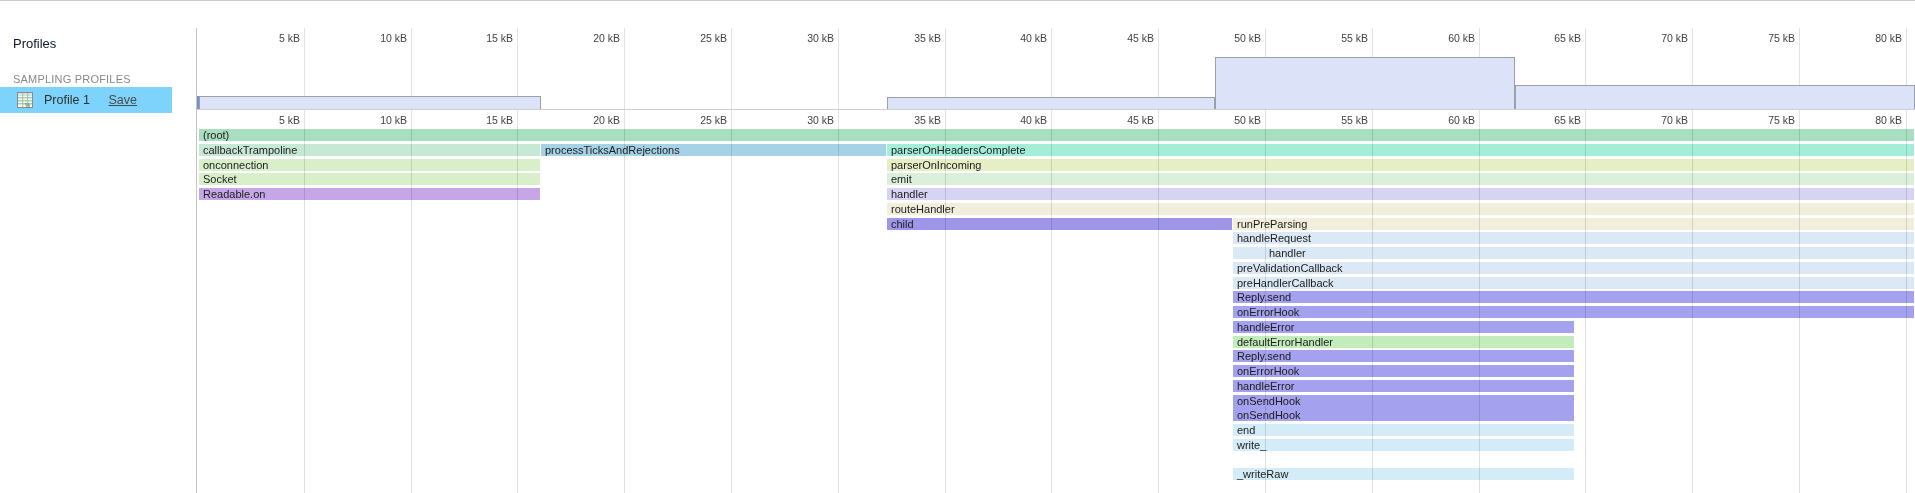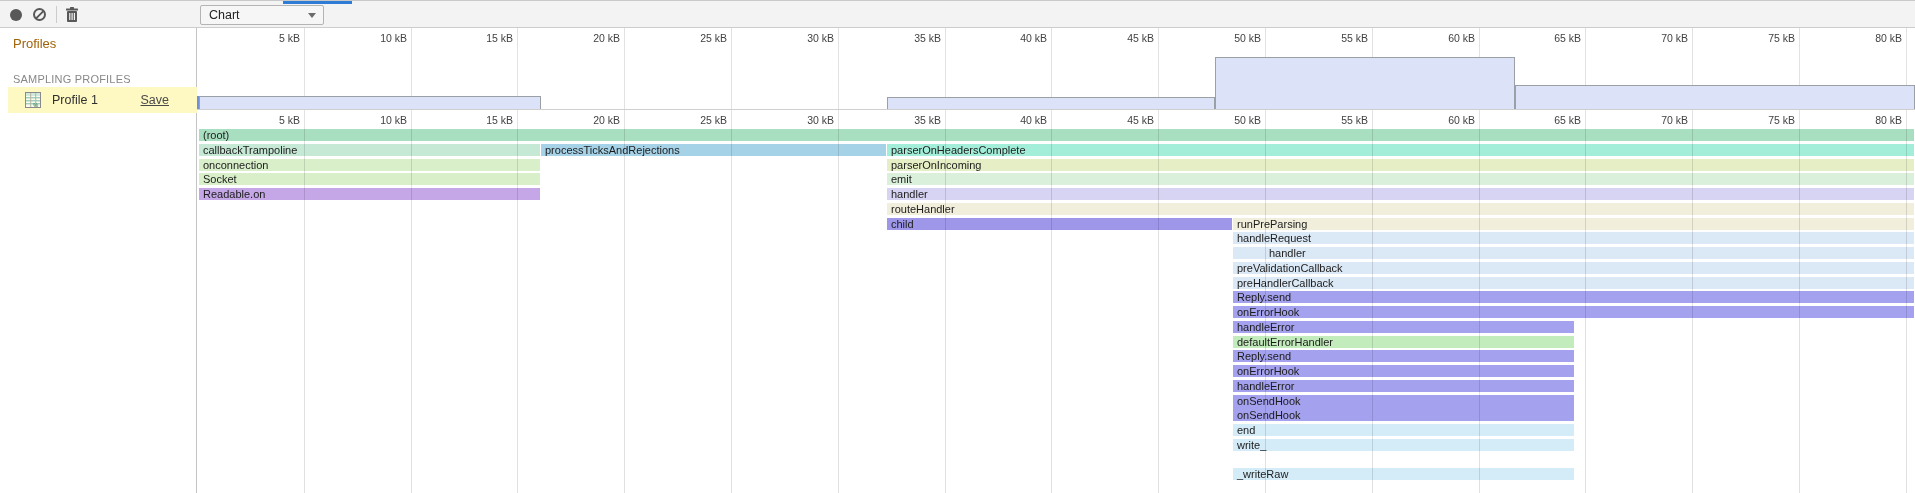--- a/index.html
+++ b/index.html
@@ -39,25 +39,25 @@
   .view-select .arrow {
     position:absolute; right:7px; top:7px; width:0; height:0;
     border-left:4px solid transparent; border-right:4px solid transparent;
     border-top:5px solid #6b6b6b;
   }
   
   .sidebar {
     position:absolute; left:0; top:27px; width:197px; height:466px;
     background:#ffffff; border-right:1px solid #c4c4c4;
   }
-  .sidebar-title { position:absolute; left:13px; top:8px; font-size:13px; color:#a16207; }
+  .sidebar-title { position:absolute; left:13px; top:8px; font-size:13px; color:#0f172a; }
   .sidebar-section { position:absolute; left:13px; top:45px; font-size:11px; color:#888888; letter-spacing:0.2px; }
   .profile-row {
-    position:absolute; left:8px; top:59px; width:196px; height:26px;
-    background:#fef9c3; cursor:pointer;
+    position:absolute; left:0; top:59px; width:172px; height:26px;
+    background:#7dd3fc; cursor:pointer;
   }
   .profile-row .p-icon { position:absolute; left:17px; top:5px; width:16px; height:16px; }
   .profile-row .p-name { position:absolute; left:44px; top:6px; font-size:12.5px; color:#303030; }
   .profile-row .p-save {
     position:absolute; right:35px; top:6px; font-size:12.5px; color:#4a4a4a;
     text-decoration:underline; cursor:pointer;
   }
   
   .chart-pane {
     position:absolute; left:197px; top:27px; width:1718px; height:466px;
@@ -88,40 +88,20 @@
   .bar.dotted {
     background-image:radial-gradient(rgba(255,255,255,0.45) 1px, transparent 1.2px);
     background-size:6px 4px; background-position:2px 2px;
   }
 </style>
 </head>
 <body>
 
 <div id="app">
 
-  <div class="topbar">
-    <div class="tab-indicator"></div>
-    <div class="record-btn" title=""></div>
-    <div class="clear-btn"></div>
-    <div class="toolbar-sep"></div>
-    <div class="trash-btn">
-      <svg width="16" height="17" viewBox="0 0 16 17">
-        <rect x="3" y="5" width="10" height="11" rx="1" fill="#585858"></rect>
-        <rect x="2" y="2.5" width="12" height="2" rx="0.5" fill="#585858"></rect>
-        <rect x="6" y="1" width="4" height="2" rx="0.5" fill="#585858"></rect>
-        <rect x="5.2" y="7" width="1.2" height="7" fill="#f3f3f3"></rect>
-        <rect x="7.5" y="7" width="1.2" height="7" fill="#f3f3f3"></rect>
-        <rect x="9.8" y="7" width="1.2" height="7" fill="#f3f3f3"></rect>
-      </svg>
-    </div>
-    <div class="view-select">
-      <span class="lbl">Chart</span>
-      <span class="arrow"></span>
-    </div>
-  </div>
 
   <div class="sidebar">
     <div class="sidebar-title">Profiles</div>
     <div class="sidebar-section">SAMPLING PROFILES</div>
     <div class="profile-row">
       <span class="p-icon">
         <svg width="16" height="16" viewBox="0 0 16 16">
           <rect x="0.5" y="0.5" width="15" height="15" fill="#fbfbee" stroke="#8a8a8a"></rect>
           <rect x="1" y="1" width="14" height="3" fill="#cfe9dd"></rect>
           <rect x="1" y="5" width="14" height="1.4" fill="#9fcfbe"></rect>

